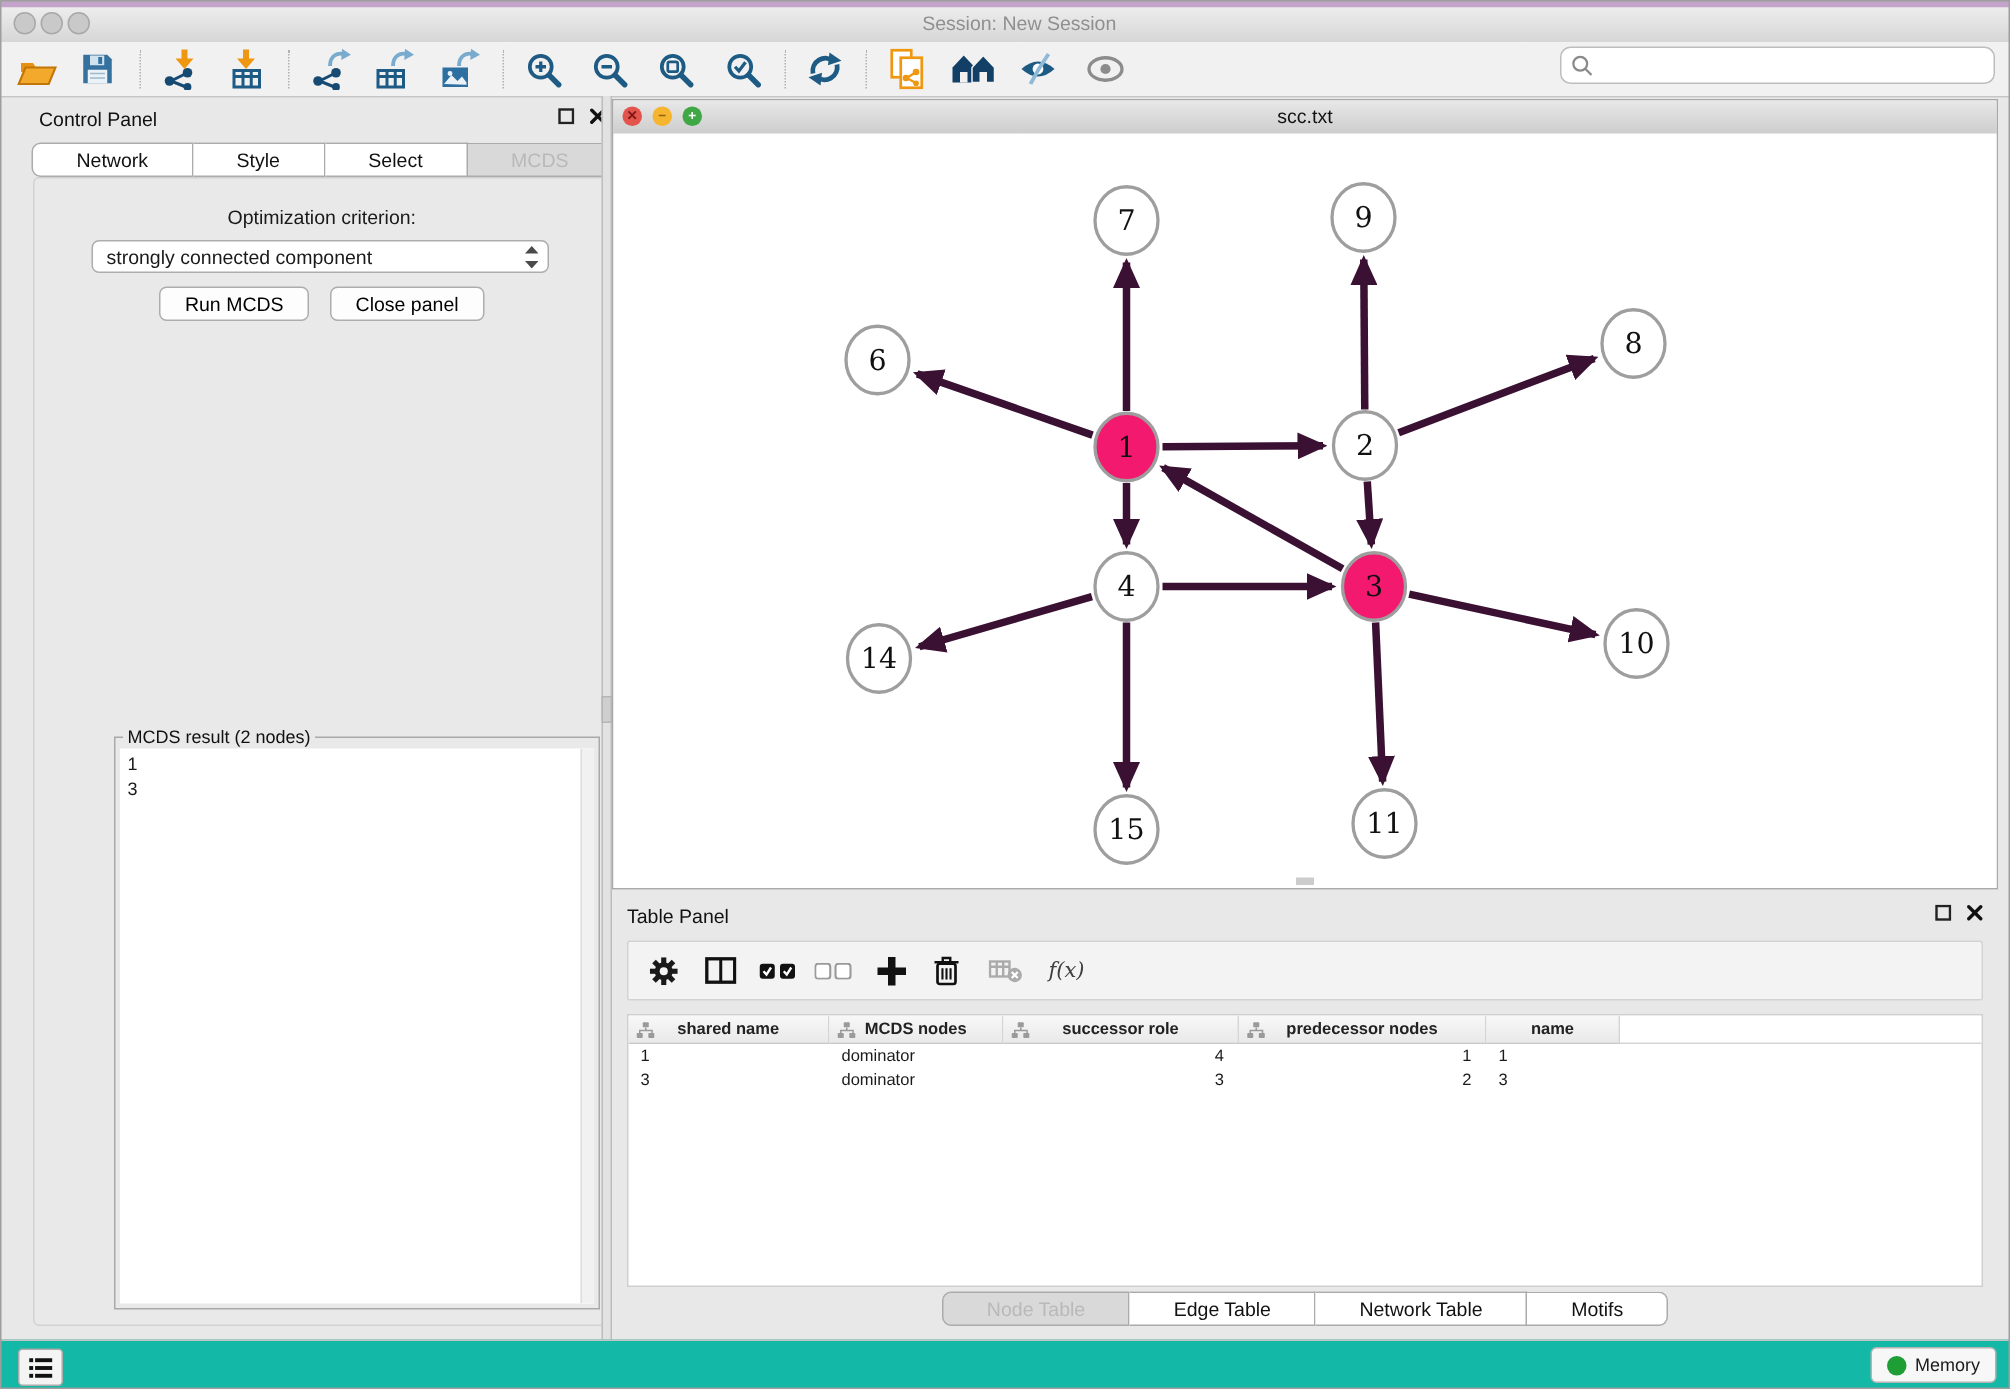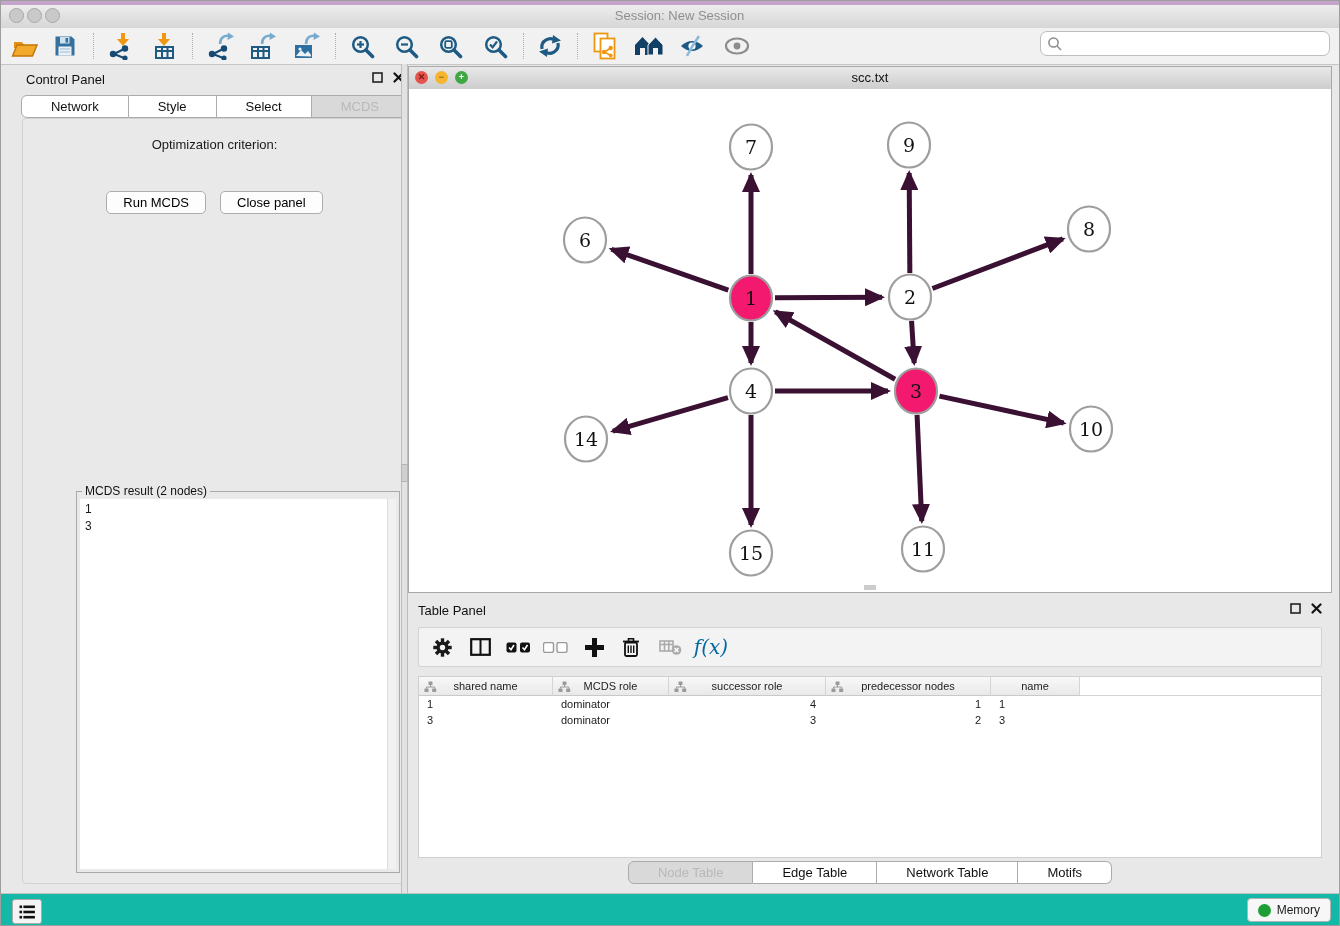--- a/index.html
+++ b/index.html
@@ -76,21 +76,21 @@
   
   .table-panel{position:absolute;left:408px;top:595px;width:924px;height:298px;}
   .tp-toolbar{position:absolute;left:10px;right:10px;top:32px;height:38px;background:#F3F3F3;
               border:1px solid #D3D3D3;border-radius:2px;}
   .tp-icon{position:absolute;top:0;height:38px;display:flex;align-items:center;justify-content:center;width:30px;}
   .tp-table{position:absolute;left:10px;right:10px;top:81px;height:180px;background:#FFF;
             border:1px solid #CFCFCF;overflow:hidden;}
   .thead{display:flex;height:19px;}
   .th{position:relative;display:flex;align-items:center;justify-content:center;
       background:linear-gradient(#F8F8F8,#E9E9E9);border-right:1px solid #D5D5D5;
-      border-bottom:1px solid #C9C9C9;font-size:11px;color:#222;box-sizing:border-box;}
+      border-bottom:1px solid #C9C9C9;font-size:11px;color:#222;box-sizing:border-box;font-weight:bold;}
   .th .tree-ic{position:absolute;left:5px;top:4px;}
   .th-fill{flex:1;background:#FFF;border-bottom:1px solid #D5D5D5;}
   .trow{display:flex;height:16px;line-height:16px;font-size:11px;}
   .td{box-sizing:border-box;padding:0 10px 0 8px;overflow:hidden;white-space:nowrap;}
   .tp-tabrow{top:266px;}
 
   
   .statusbar{position:absolute;left:0;top:893px;width:1340px;height:33px;background:#14b8a6;
              border-top:1px solid #C3C3C3;box-sizing:border-box;}
   .list-btn{position:absolute;left:12px;top:5px;width:28px;height:23px;background:#F4F4F4;
@@ -286,20 +286,27 @@
       </svg>
   </div>
   <div class="tab-row cp-tabrow">
     <div class="tab">Network</div>
     <div class="tab">Style</div>
     <div class="tab">Select</div>
     <div class="tab active">MCDS</div>
   </div>
   <div class="cp-content">
     <div class="criterion-label">Optimization criterion:</div>
+    <div class="combo">
+      <span class="label">strongly connected component</span>
+      <svg width="9" height="15" viewBox="0 0 9 15">
+          <polygon points="4.5,0 9,5 0,5" fill="#4A4A4A"></polygon>
+          <polygon points="0,10 9,10 4.5,15" fill="#4A4A4A"></polygon>
+        </svg>
+    </div>
     <div class="btn-row">
       <button class="push-btn">Run MCDS</button>
       <button class="push-btn">Close panel</button>
     </div>
     <div class="result-group">
       <span class="result-legend">MCDS result (2 nodes)</span>
       <div class="result-area">
         <div>1</div>
         <div>3</div>
         <div class="result-scroll"></div>
@@ -437,42 +444,42 @@
             <rect x="1" y="3" width="13" height="10"></rect>
             <line x1="1" y1="6.5" x2="14" y2="6.5"></line>
             <line x1="5.5" y1="3" x2="5.5" y2="13"></line>
             <line x1="9.8" y1="3" x2="9.8" y2="13"></line>
           </g>
           <circle cx="17.5" cy="12" r="4.8" fill="#ABABAB"></circle>
           <path d="M15.5 10 l4 4 m0 -4 l-4 4" stroke="#FFF" stroke-width="1.5"></path>
         </svg>
     </div>
     <div class="tp-icon" style="left:272px;width:40px">
-      <span style="font-family:'DejaVu Serif',serif;font-style:italic;color:#0369a1;font-size:20px;">f(x)</span>
+      <span style="font-family:'DejaVu Serif',serif;font-style:italic;color:#404040;font-size:14px;">f(x)</span>
     </div>
   </div>
   <div class="tp-table">
     <div class="thead">
         <div class="th" style="width: 134px;">
           <svg class="tree-ic" width="13" height="12" viewBox="0 0 13 12">
             <rect x="4.5" y="0.5" width="4" height="3.4" rx="0.6" fill="#9A9A9A"></rect>
             <rect x="0.5" y="7.6" width="4" height="3.4" rx="0.6" fill="#9A9A9A"></rect>
             <rect x="8.2" y="7.6" width="4" height="3.4" rx="0.6" fill="#9A9A9A"></rect>
             <path d="M6.5 4 v2 M2.5 7.6 V6 h8.2 v1.6" stroke="#9A9A9A" fill="none"></path>
           </svg>
           <span>shared name</span>
         </div>
         <div class="th" style="width: 116px;">
           <svg class="tree-ic" width="13" height="12" viewBox="0 0 13 12">
             <rect x="4.5" y="0.5" width="4" height="3.4" rx="0.6" fill="#9A9A9A"></rect>
             <rect x="0.5" y="7.6" width="4" height="3.4" rx="0.6" fill="#9A9A9A"></rect>
             <rect x="8.2" y="7.6" width="4" height="3.4" rx="0.6" fill="#9A9A9A"></rect>
             <path d="M6.5 4 v2 M2.5 7.6 V6 h8.2 v1.6" stroke="#9A9A9A" fill="none"></path>
           </svg>
-          <span>MCDS role</span>
+          <span>MCDS nodes</span>
         </div>
         <div class="th" style="width: 157px;">
           <svg class="tree-ic" width="13" height="12" viewBox="0 0 13 12">
             <rect x="4.5" y="0.5" width="4" height="3.4" rx="0.6" fill="#9A9A9A"></rect>
             <rect x="0.5" y="7.6" width="4" height="3.4" rx="0.6" fill="#9A9A9A"></rect>
             <rect x="8.2" y="7.6" width="4" height="3.4" rx="0.6" fill="#9A9A9A"></rect>
             <path d="M6.5 4 v2 M2.5 7.6 V6 h8.2 v1.6" stroke="#9A9A9A" fill="none"></path>
           </svg>
           <span>successor role</span>
         </div>

